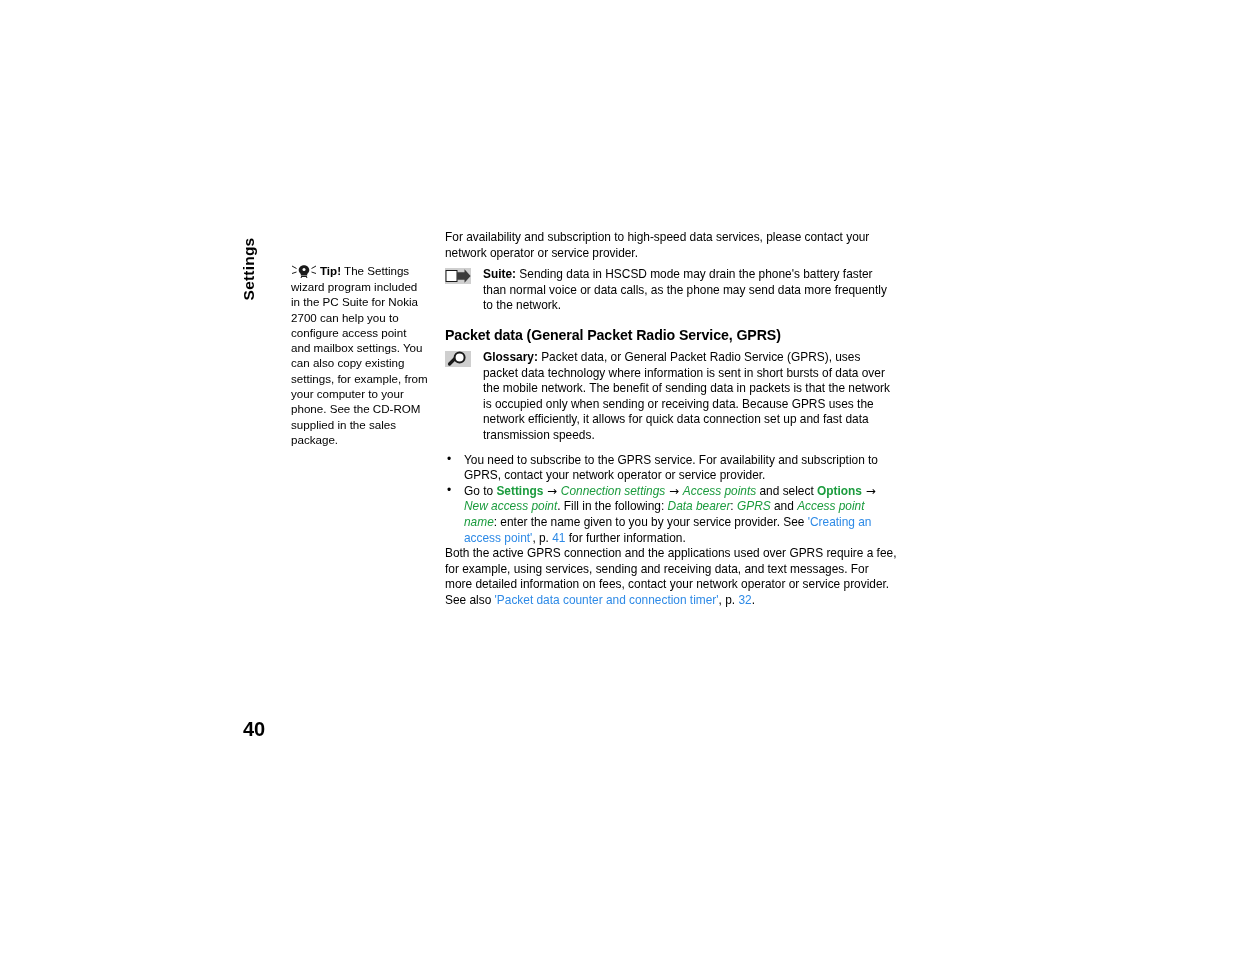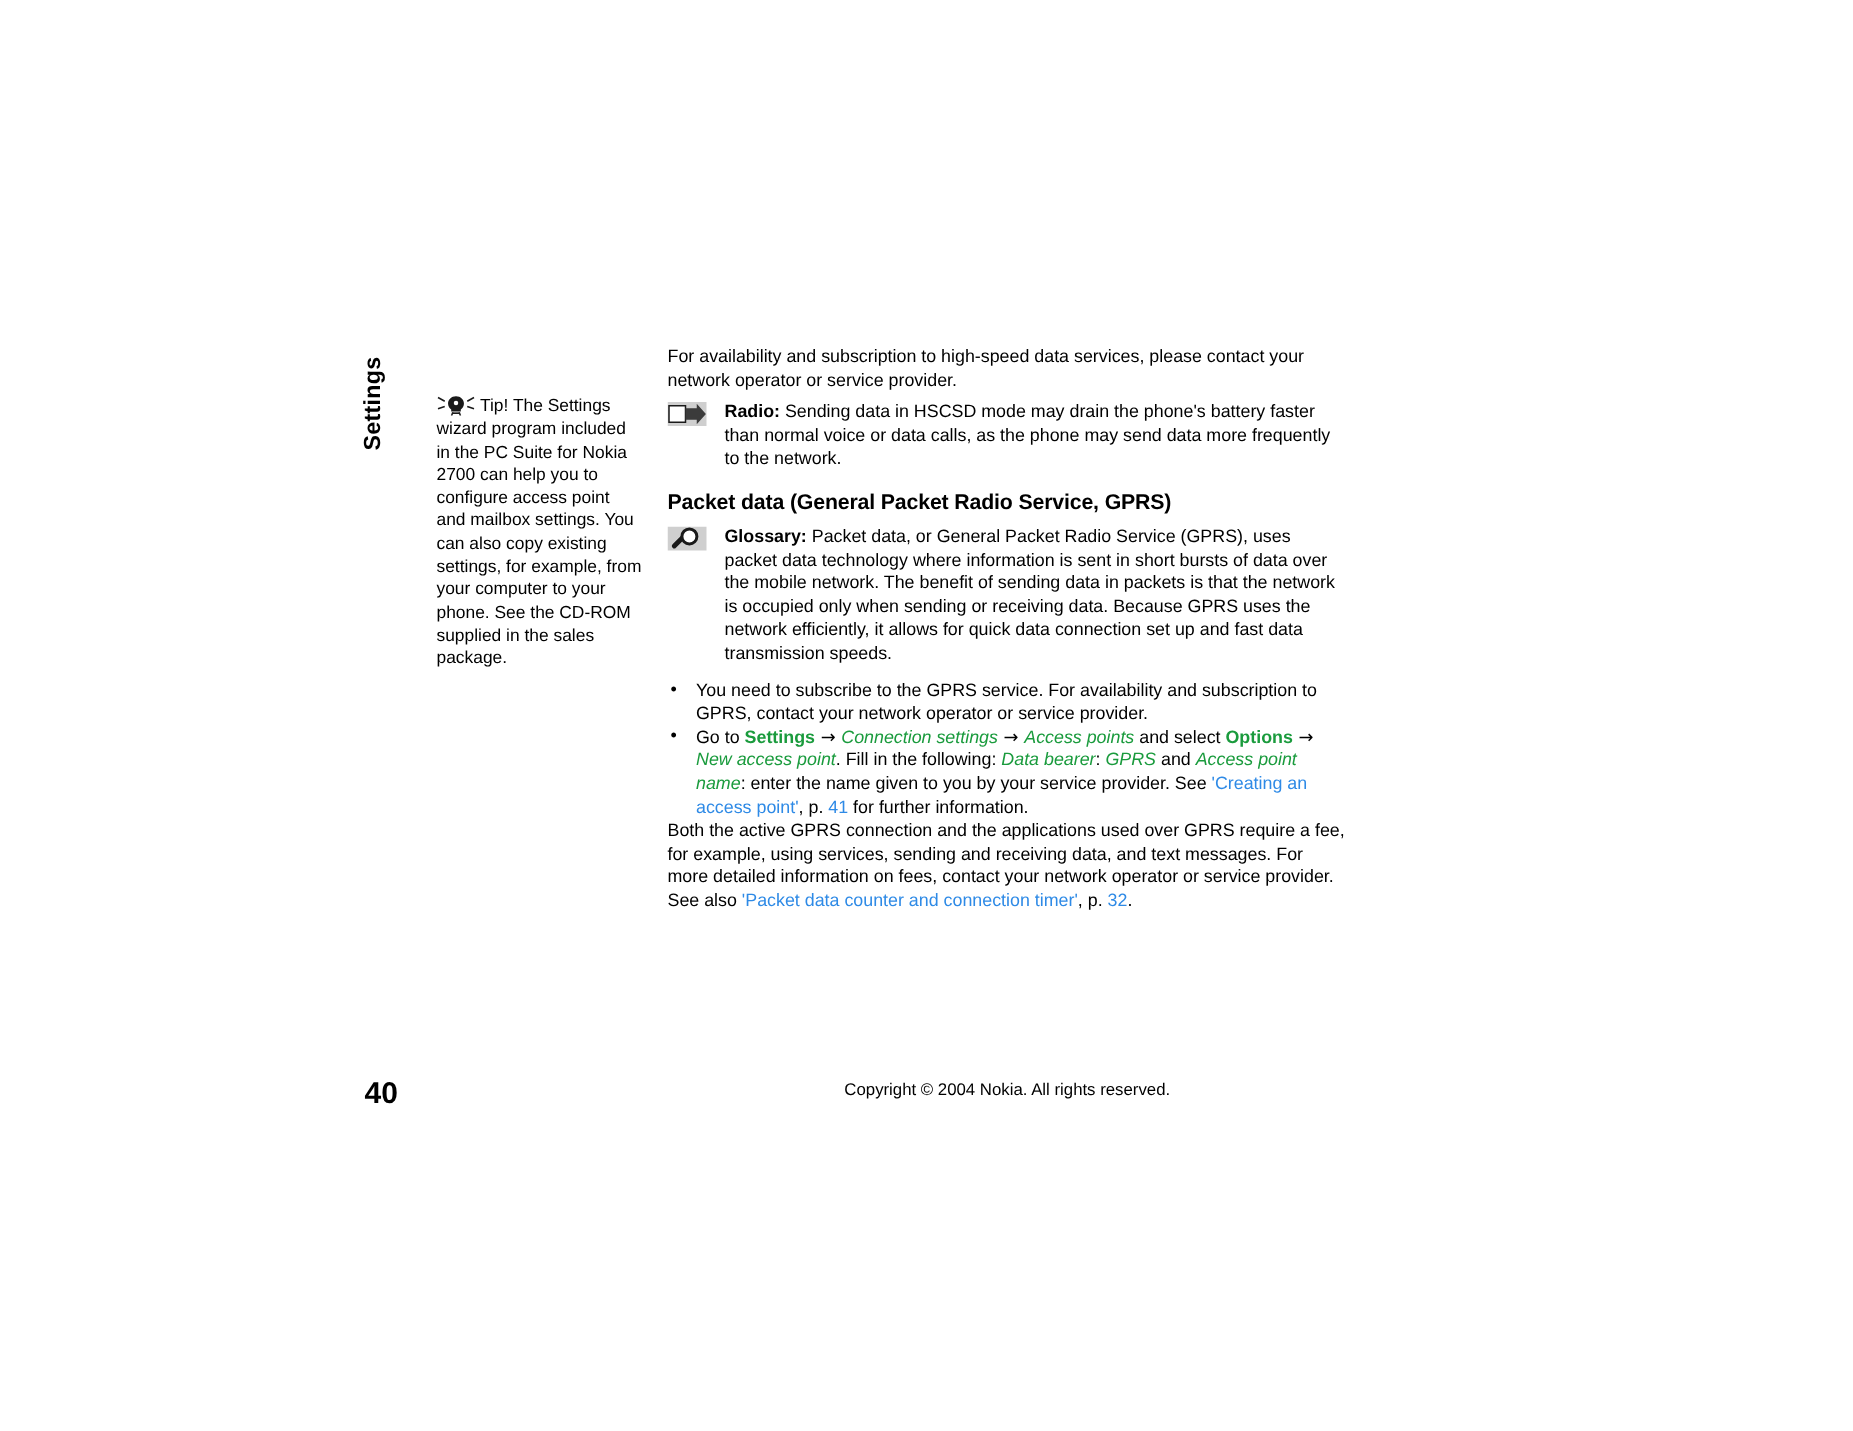--- a/index.html
+++ b/index.html
@@ -51,21 +51,21 @@
     left: 291px;
     top: 263px;
     width: 137px;
   }
   .tip-block {
     font-size: 11.6px;
     line-height: 15.3px;
     text-align: left;
   }
   .tip-lead {
-    font-weight: normal;
+    font-weight: bold;
   }
   .icon-tip {
     display: inline-block;
     vertical-align: -4px;
     width: 26px;
     height: 15px;
     margin-right: 3px;
   }
 
   
@@ -190,21 +190,21 @@
     <p class="para">For availability and subscription to high-speed data services, please contact your network operator or service provider.</p>
 
     <div class="callout">
       <span class="callout-icon">
         <svg width="30" height="17" viewBox="0 0 30 17" xmlns="http://www.w3.org/2000/svg">
           <rect x="0" y="0" width="26" height="16" fill="#cfcfcf"></rect>
           <rect x="1" y="2.5" width="11" height="11" fill="#ffffff" stroke="#1a1a1a" stroke-width="1"></rect>
           <path d="M12 4.2 L19.5 4.2 L19.5 1.2 L25.6 8.0 L19.5 14.8 L19.5 11.8 L12 11.8 Z" fill="#3b3b3b"></path>
         </svg>
       </span>
-      <span class="lead">Radio:</span><span> Sending data in HSCSD mode may drain the phone's battery faster than normal voice or data calls, as the phone may send data more frequently to the network.</span>
+      <span class="lead">Suite:</span><span> Sending data in HSCSD mode may drain the phone's battery faster than normal voice or data calls, as the phone may send data more frequently to the network.</span>
     </div>
 
     <h2 class="sec-head">Packet data (General Packet Radio Service, GPRS)</h2>
 
     <div class="callout">
       <span class="callout-icon">
         <svg width="30" height="17" viewBox="0 0 30 17" xmlns="http://www.w3.org/2000/svg">
           <rect x="0" y="0" width="26" height="16" fill="#cfcfcf"></rect>
           <line x1="4.5" y1="13.0" x2="10.0" y2="7.5" stroke="#1a1a1a" stroke-width="3.2" stroke-linecap="round"></line>
           <circle cx="14.6" cy="6.6" r="5.0" fill="#ffffff" stroke="#1a1a1a" stroke-width="2"></circle>
@@ -218,15 +218,14 @@
       <li><span>You need to subscribe to the GPRS service. For availability and subscription to GPRS, contact your network operator or service provider.</span></li>
       <li><span><span>Go to </span><span class="ui-bold">Settings</span><span class="arrow"> → </span><span class="ui-ital">Connection settings</span><span class="arrow"> → </span><span class="ui-ital">Access points</span><span> and select </span><span class="ui-bold">Options</span><span class="arrow"> → </span><span class="ui-ital">New access point</span><span>. Fill in the following: </span><span class="ui-ital">Data bearer</span><span>: </span><span class="ui-ital">GPRS</span><span> and </span><span class="ui-ital">Access point name</span><span>: enter the name given to you by your service provider. See </span><span class="xref">'Creating an access point'</span><span>, p. </span><span class="xref">41</span><span> for further information.</span></span></li>
     </ul>
 
 
     <p class="para"><span>Both the active GPRS connection and the applications used over GPRS require a fee, for example, using services, sending and receiving data, and text messages. For more detailed information on fees, contact your network operator or service provider. See also </span><span class="xref">'Packet data counter and connection timer'</span><span>, p. </span><span class="xref">32</span><span>.</span></p>
 
   </div>
 
   <div class="folio">40</div>
-  <div class="copyright">Copyright © 2004 Nokia. All rights reserved.</div>
 
 </div>
 
 </body></html>

